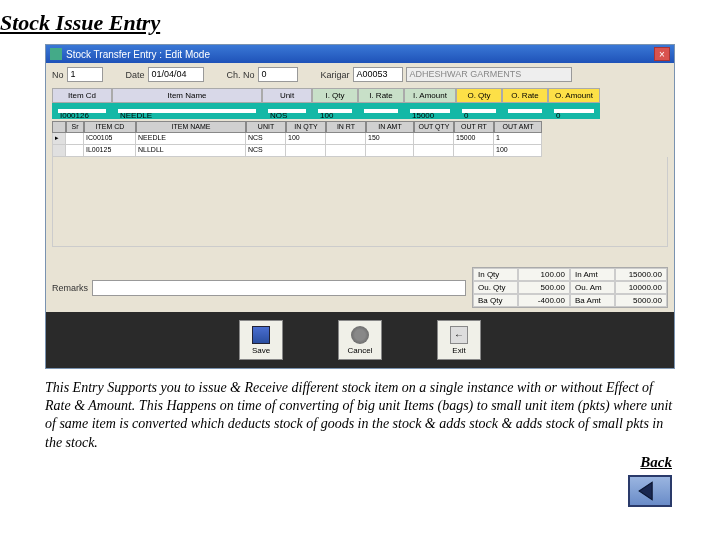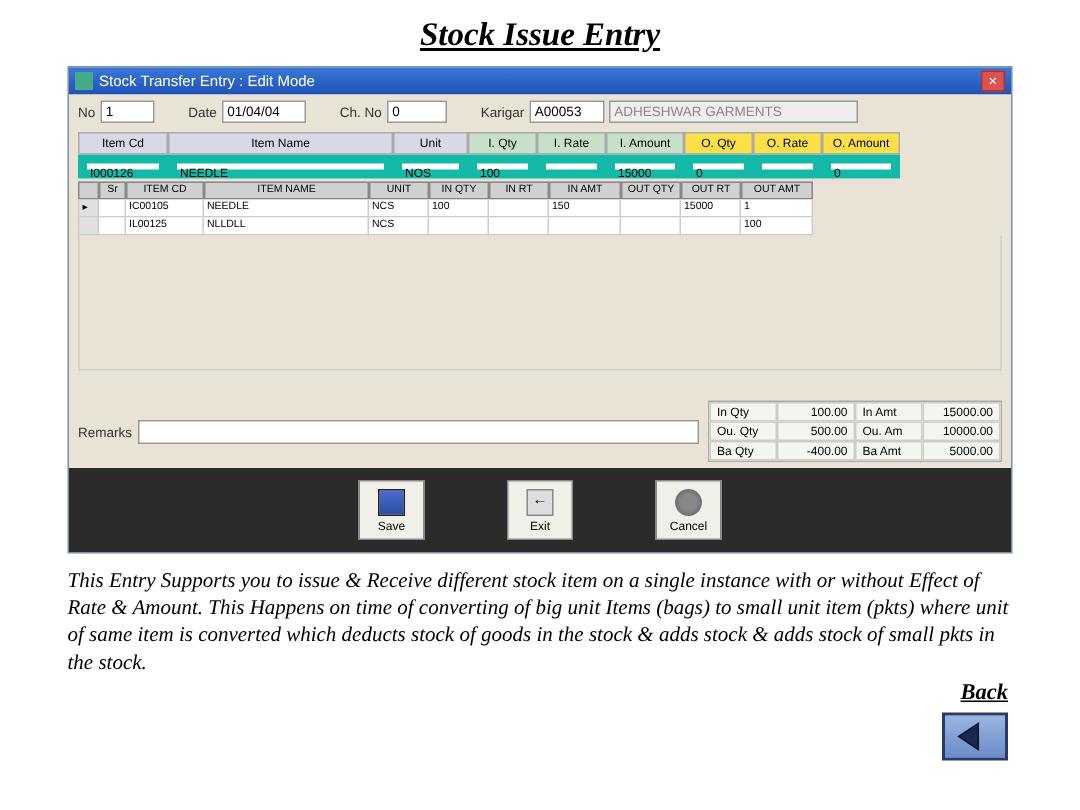--- a/index.html
+++ b/index.html
@@ -1,18 +1,18 @@
 <!DOCTYPE html>
 <html><head>
 <meta charset="utf-8">
 <style>
   * { box-sizing: border-box; margin: 0; padding: 0; }
   body { font-family: Arial, sans-serif; font-size: 11px; background: #fff; }
   .page { width: 720px; height: 540px; margin: 0 auto; position: relative; }
-  .title { font-family: "Times New Roman", serif; font-size: 22px; font-weight: bold; font-style: italic; text-decoration: underline; text-align: center; margin-top: 10px; margin-bottom: 8px; }
+  .title { font-family: "Times New Roman", serif; font-size: 22px; font-weight: bold; font-style: italic; text-decoration: underline; text-align: left; margin-top: 10px; margin-bottom: 8px; }
   .window { margin: 0 45px; border: 1px solid #7a93b0; background: #e8e3d4; position: relative; }
   .titlebar { background: linear-gradient(#3a78d6,#1f52b8); color: #fff; height: 18px; display: flex; align-items: center; padding: 0 4px; font-size: 10px; }
   .titlebar .ticon { width: 12px; height: 12px; background: #4a8; margin-right: 4px; }
   .closebtn { margin-left: auto; width: 16px; height: 14px; background: #d9534f; color: #fff; text-align: center; line-height: 13px; font-size: 10px; border: 1px solid #a33; cursor: pointer; }
   .headerrow { display: flex; gap: 3px; padding: 4px 6px; align-items: center; background: #e8e3d4; }
   .lbl { font-size: 9px; color: #333; }
   .inp { background: #fff; border: 1px solid #999; height: 15px; font-size: 9px; padding: 0 3px; line-height: 13px; }
   .disabled { background: #eee; color: #888; }
   .colhead { display: flex; margin: 2px 6px 0 6px; }
   .colhead div { border: 1px solid #aaa; font-size: 8px; text-align: center; padding: 2px 0; background: #c8e0c8; }
@@ -162,26 +162,26 @@
       </div>
     </div>
   </div>
 
   <div class="btnbar">
     <div class="btn">
       <div class="bic saveic"></div>
       <span>Save</span>
     </div>
     <div class="btn">
+      <div class="bic cancelic"></div>
+      <span>Cancel</span>
+    </div>
+    <div class="btn">
       <div class="bic exitic"></div>
       <span>Exit</span>
-    </div>
-    <div class="btn">
-      <div class="bic cancelic"></div>
-      <span>Cancel</span>
     </div>
   </div>
 </div>
 
 <div class="desc">This Entry Supports you to issue &amp; Receive different stock item on a single instance with or without Effect of Rate &amp; Amount. This Happens on time of converting of big unit Items (bags) to small unit item (pkts) where unit of same item is converted which deducts stock of goods in the stock &amp; adds stock &amp; adds stock of small pkts in the stock.</div>
 <div class="back">Back</div>
 <div class="backicon">
   <svg viewBox="0 0 24 20">
     <polygon points="2,10 14,2 14,18" fill="#1a2850" stroke="#0a1530" stroke-width="1"></polygon>
   </svg>

